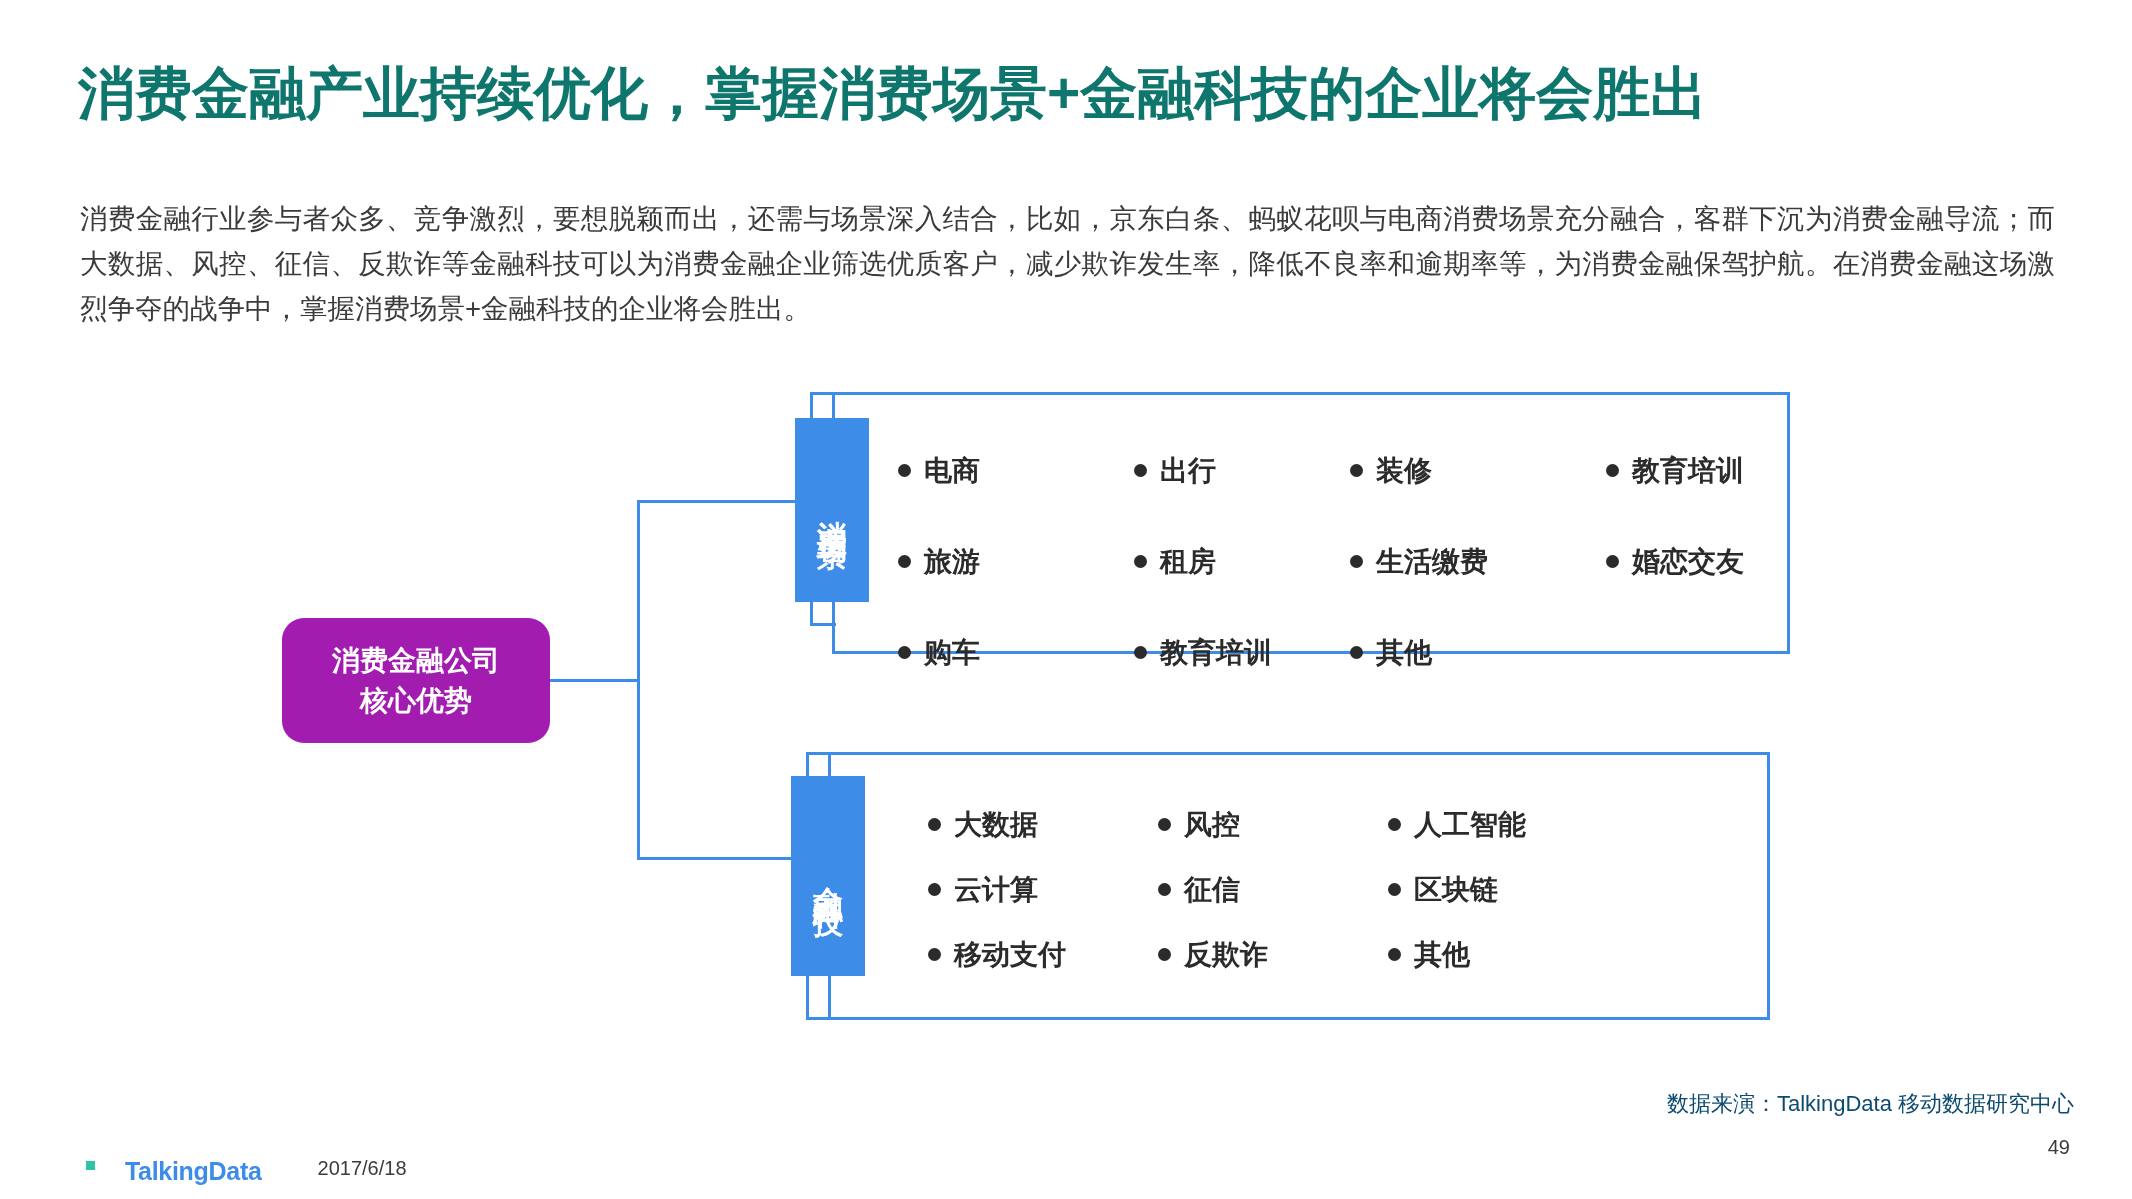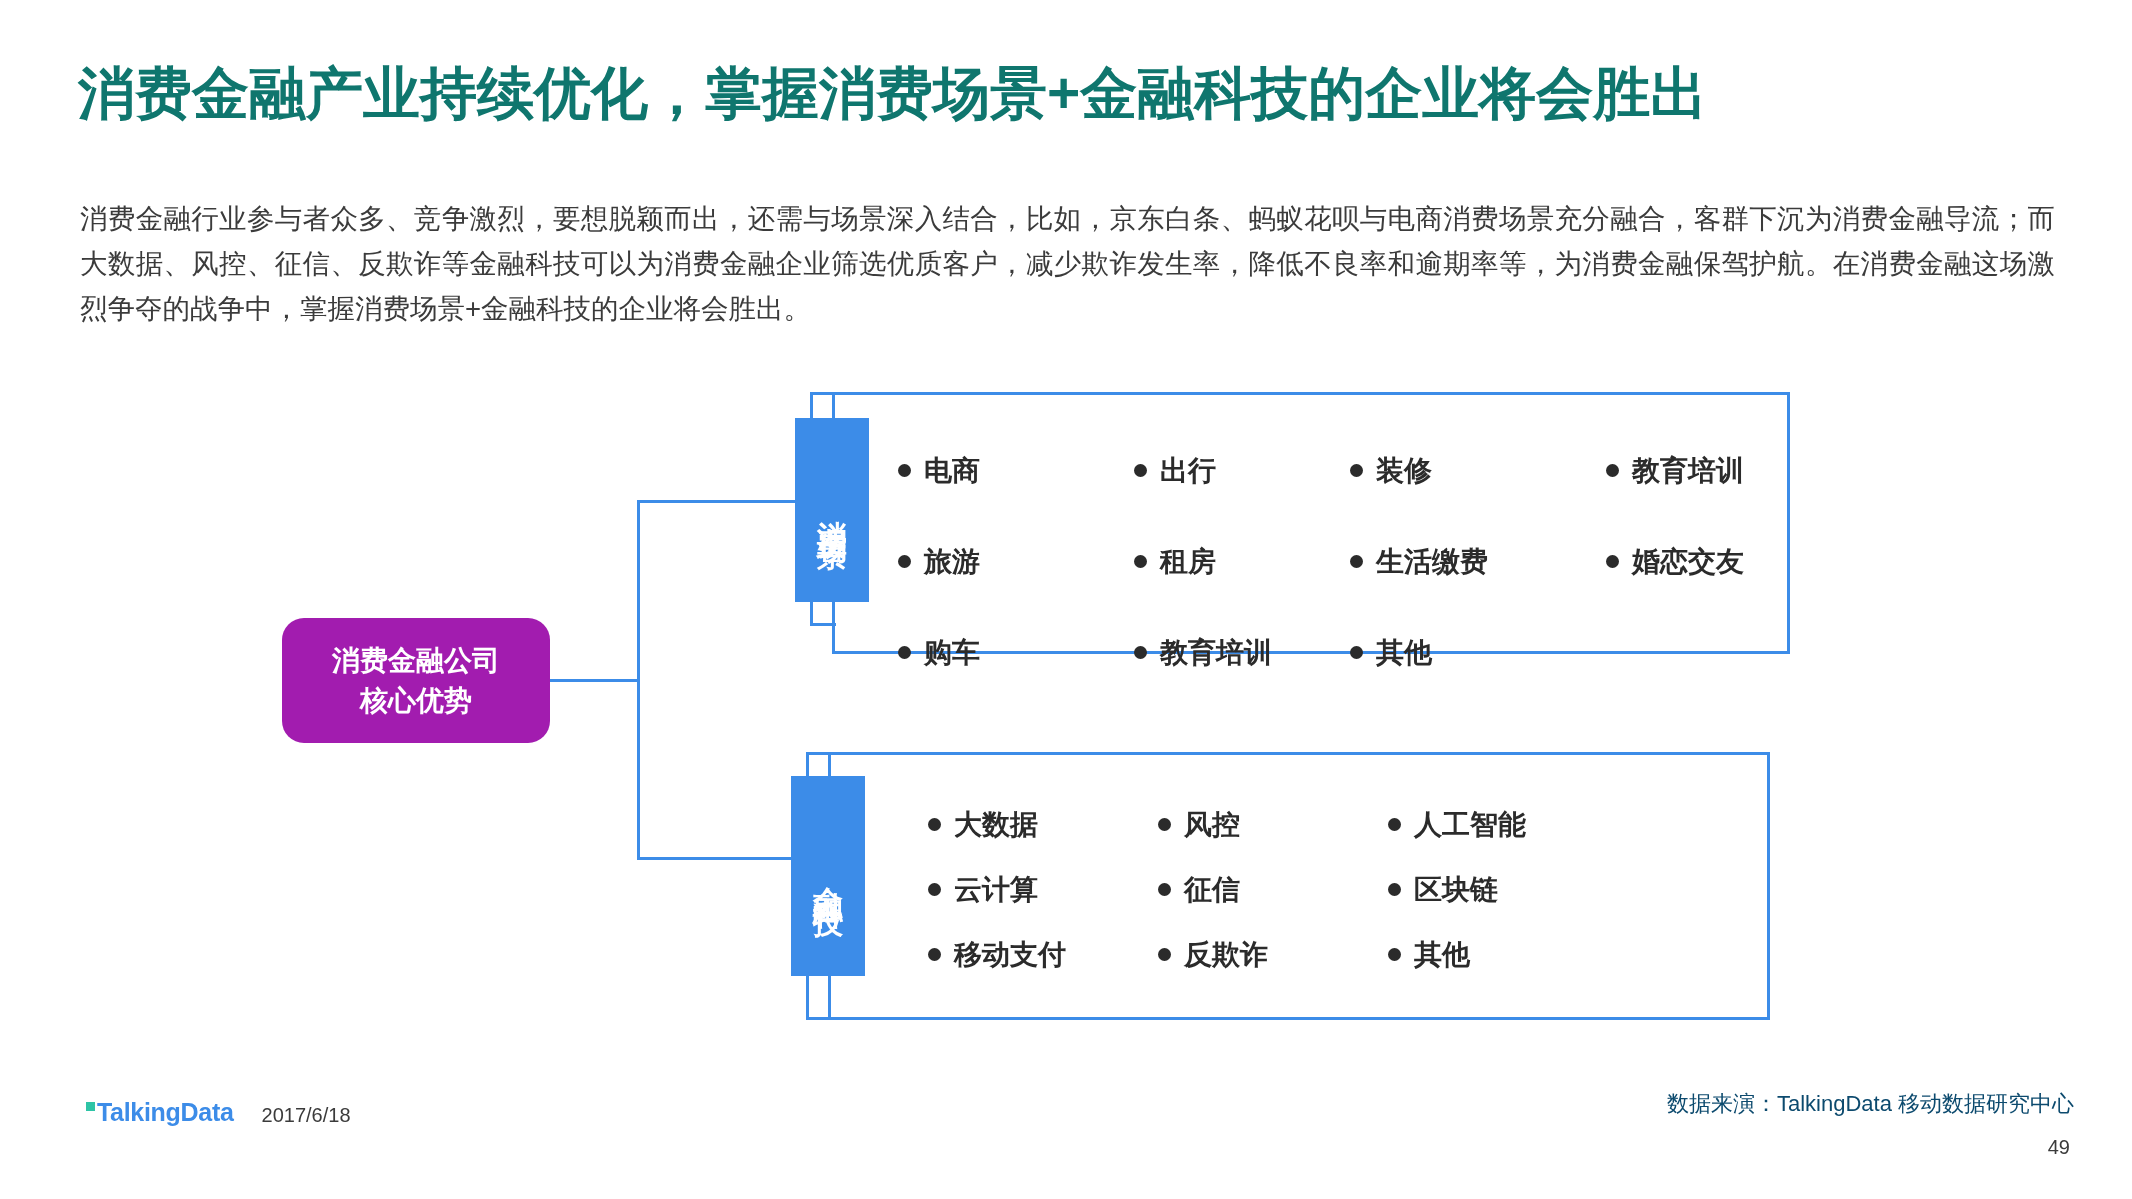--- a/index.html
+++ b/index.html
@@ -95,22 +95,22 @@
     width:13px; height:13px; border-radius:50%;
     background:#2b2b2b; margin-right:13px; flex:0 0 auto;
   }
 
   
   #source {
     position:absolute; right:58px; top:1089px;
     font-size:22px; color:#0c4a6e; white-space:nowrap;
   }
   #footer-left {
-    position:absolute; left:86px; top:1098px;
-    display:flex; align-items:flex-end;
+    position:absolute; left:86px; top:1157px;
+    display:flex; align-items:flex-start;gap:28px;
   }
   #logo-mark {
     width:9px; height:9px; background:#2ec4a6;
     align-self:flex-start; margin-top:4px; margin-right:2px;
   }
   #logo-text {
     font-size:25px; font-weight:bold; color:#3c8ce8; letter-spacing:-0.3px;
   }
   #footer-date { font-size:20px; color:#3b3b3b; margin-left:28px; }
   #page-num {

